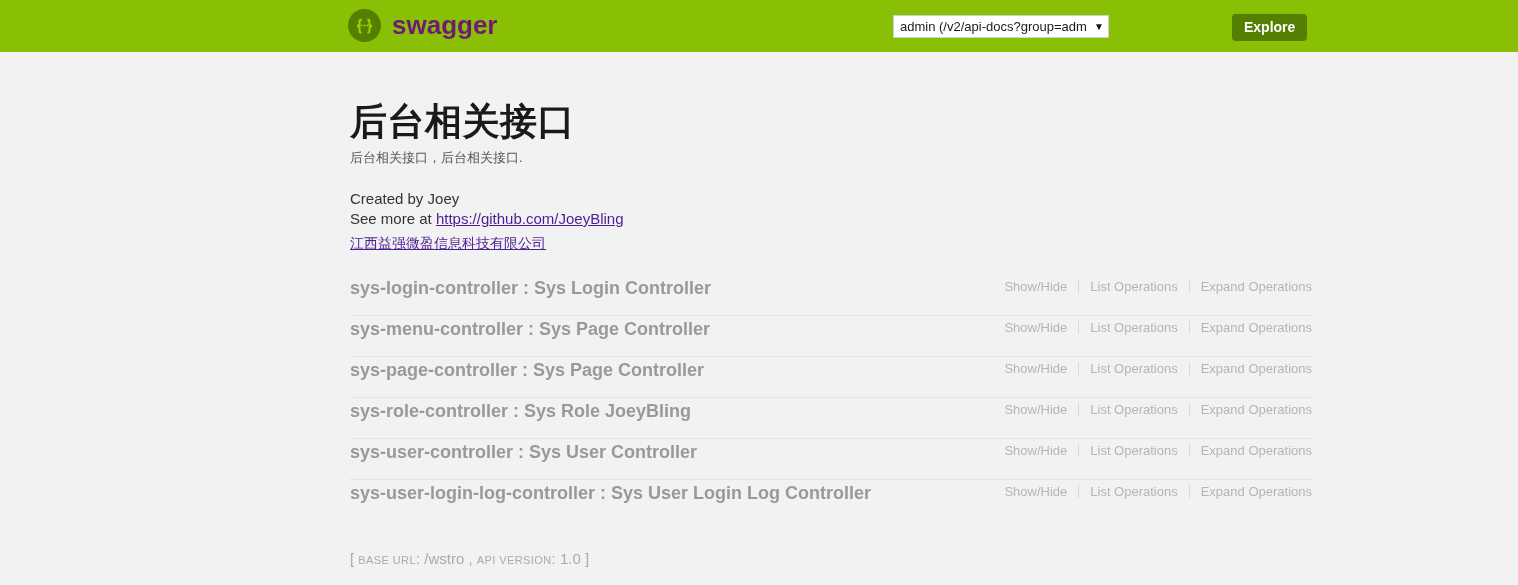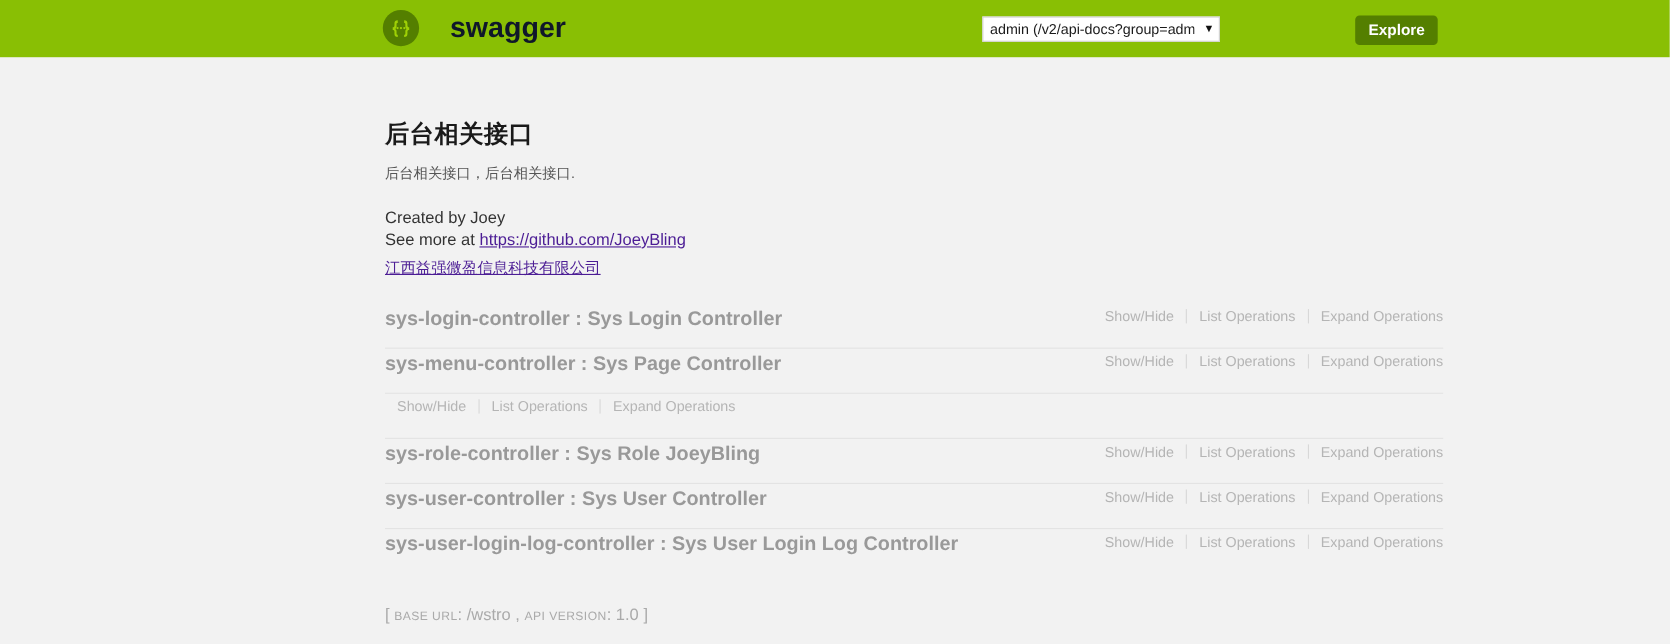--- a/index.html
+++ b/index.html
@@ -39,22 +39,22 @@
     height: 33px;
     border-radius: 50%;
     background: #547f00;
     display: flex;
     align-items: center;
     justify-content: center;
     flex: none;
   }
   #logo-mark svg { display: block; }
   #logo-text {
-    margin-left: 28px;
-    color: #0f172a;
+    margin-left: 11px;
+    color: #701a75;
     font-size: 26px;
     font-weight: bold;
     letter-spacing: 0px;
     line-height: 33px;
   }
 
   #api-select-wrap {
     position: absolute;
     left: 893px;
     top: 15px;
@@ -105,21 +105,21 @@
 
   
   #content {
     position: relative;
     padding-left: 350px;
     padding-right: 206px;
     padding-top: 30px;
   }
 
   #page-title {
-    font-size: 22px;
+    font-size: 37px;
     font-weight: bold;
     color: #1a1a1a;
     margin: 0;
     padding-top: 22px;
     line-height: 36px;
     letter-spacing: 0.5px;
   }
   #page-subtitle {
     font-size: 13px;
     color: #555555;
@@ -263,20 +263,21 @@
         <a class="resource-name" href="#">sys-menu-controller : Sys Page Controller</a>
         <div class="resource-ops">
           <a href="#">Show/Hide</a>
           <span class="op-sep"></span>
           <a href="#">List Operations</a>
           <span class="op-sep"></span>
           <a href="#">Expand Operations</a>
         </div>
       </div>
       <div class="resource-row">
+        <a class="resource-name" href="#">sys-page-controller : Sys Page Controller</a>
         <div class="resource-ops">
           <a href="#">Show/Hide</a>
           <span class="op-sep"></span>
           <a href="#">List Operations</a>
           <span class="op-sep"></span>
           <a href="#">Expand Operations</a>
         </div>
       </div>
       <div class="resource-row">
         <a class="resource-name" href="#">sys-role-controller : Sys Role JoeyBling</a>

